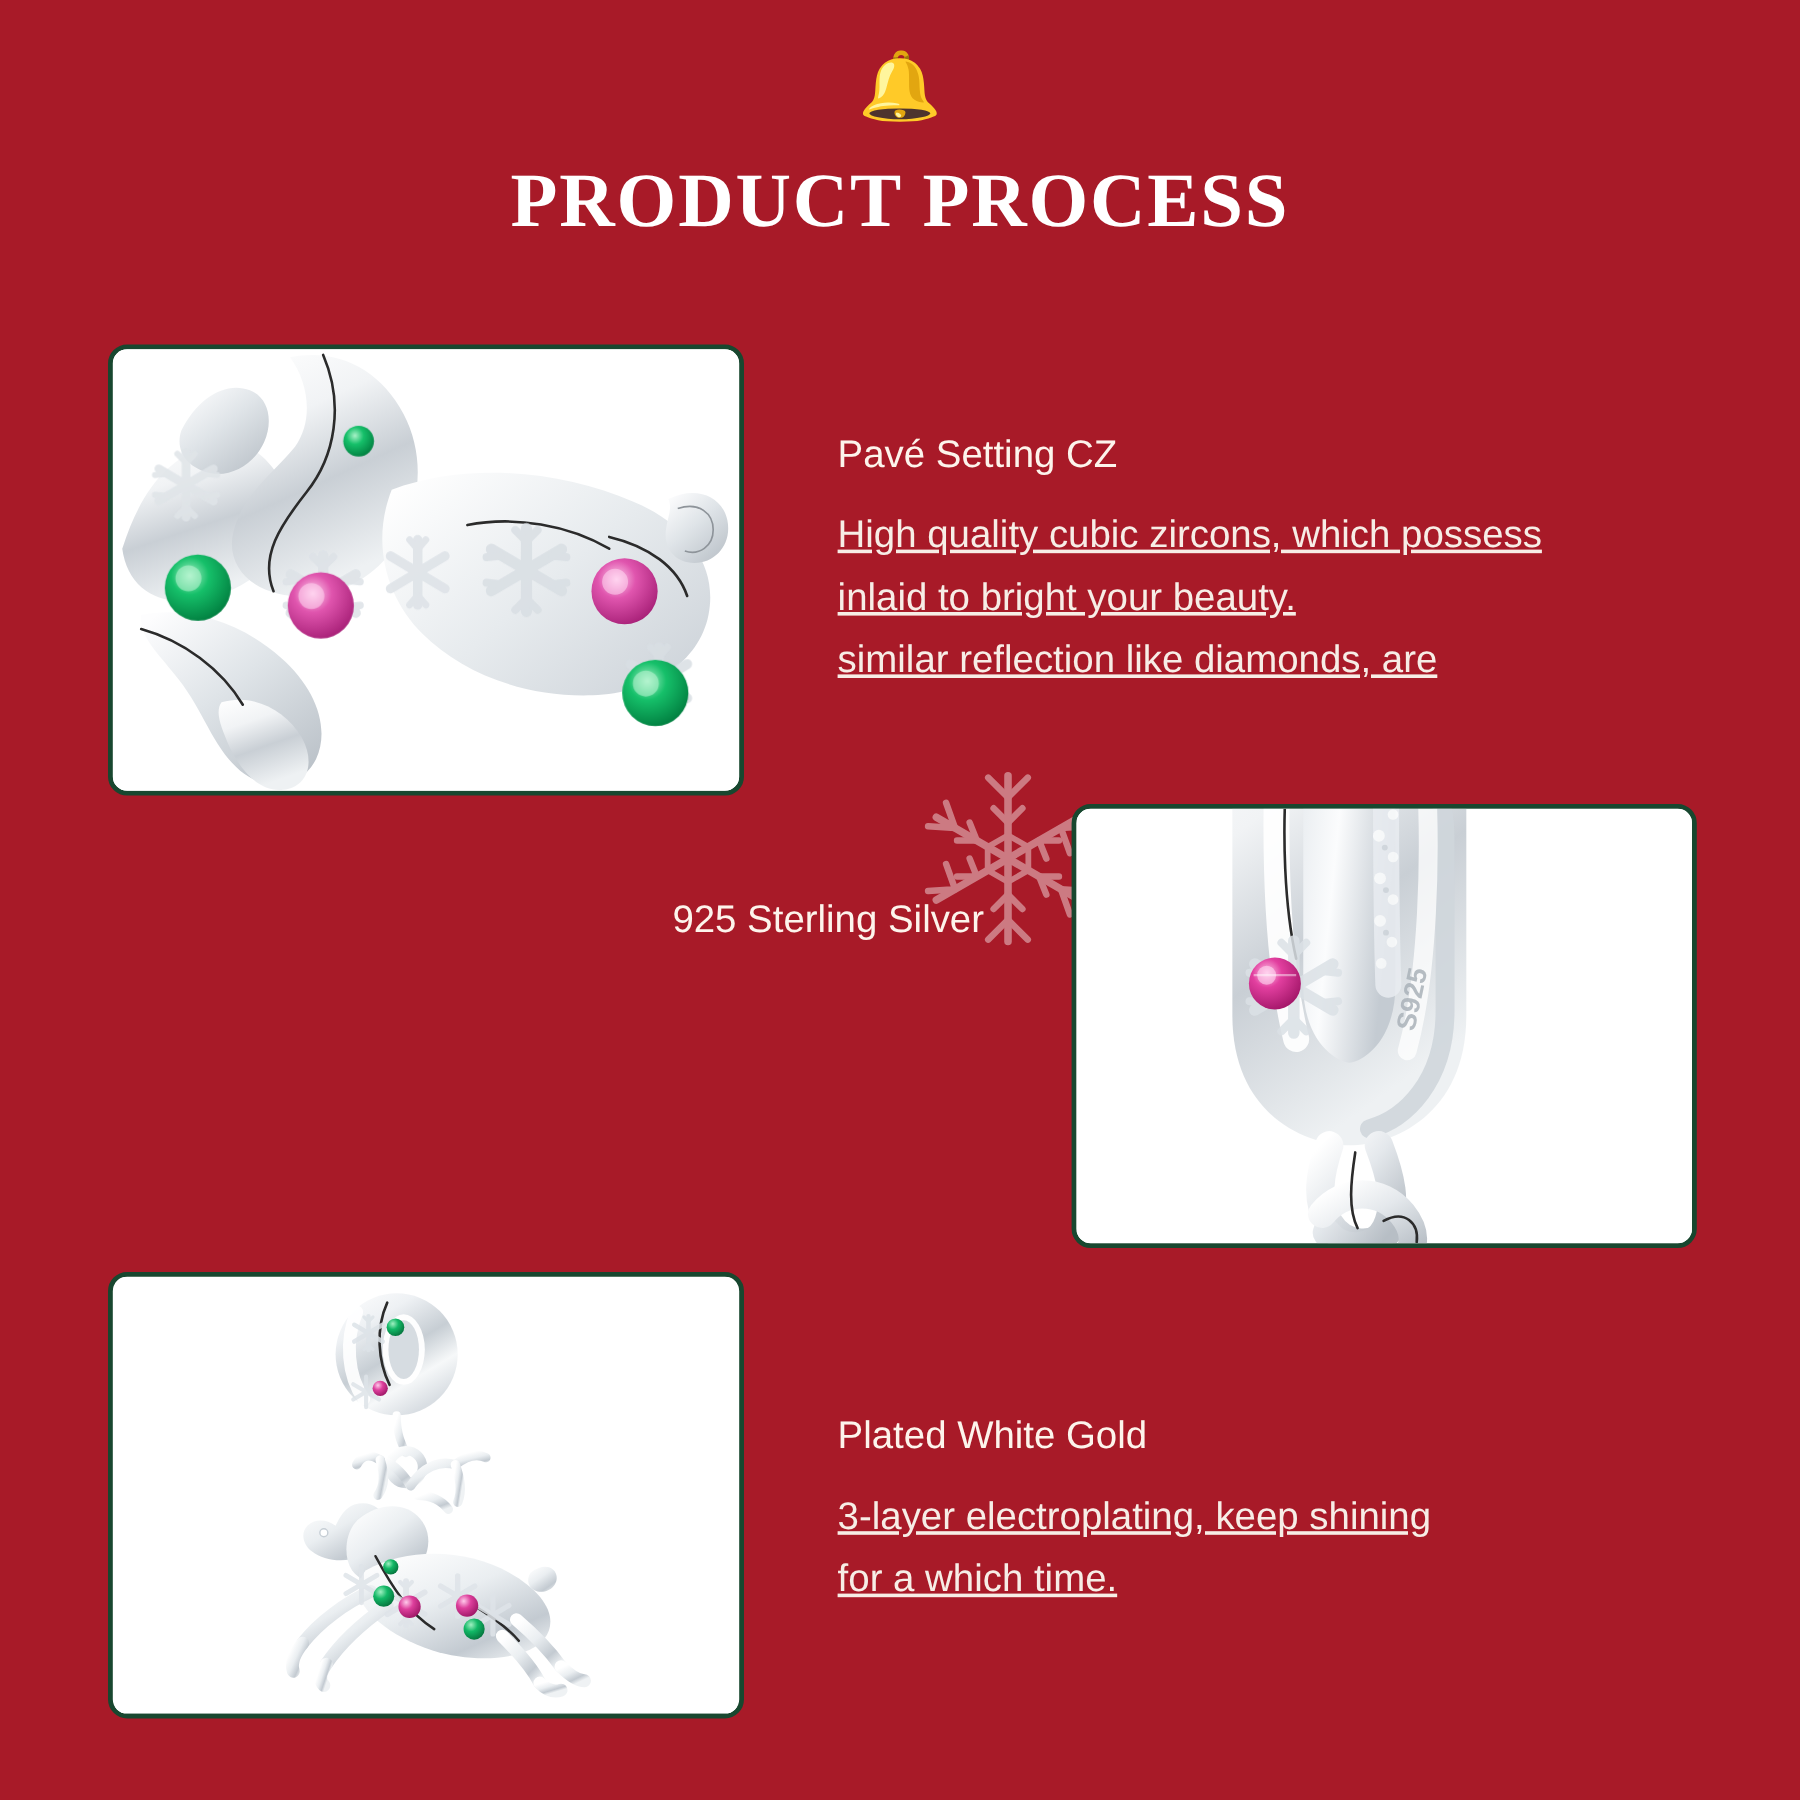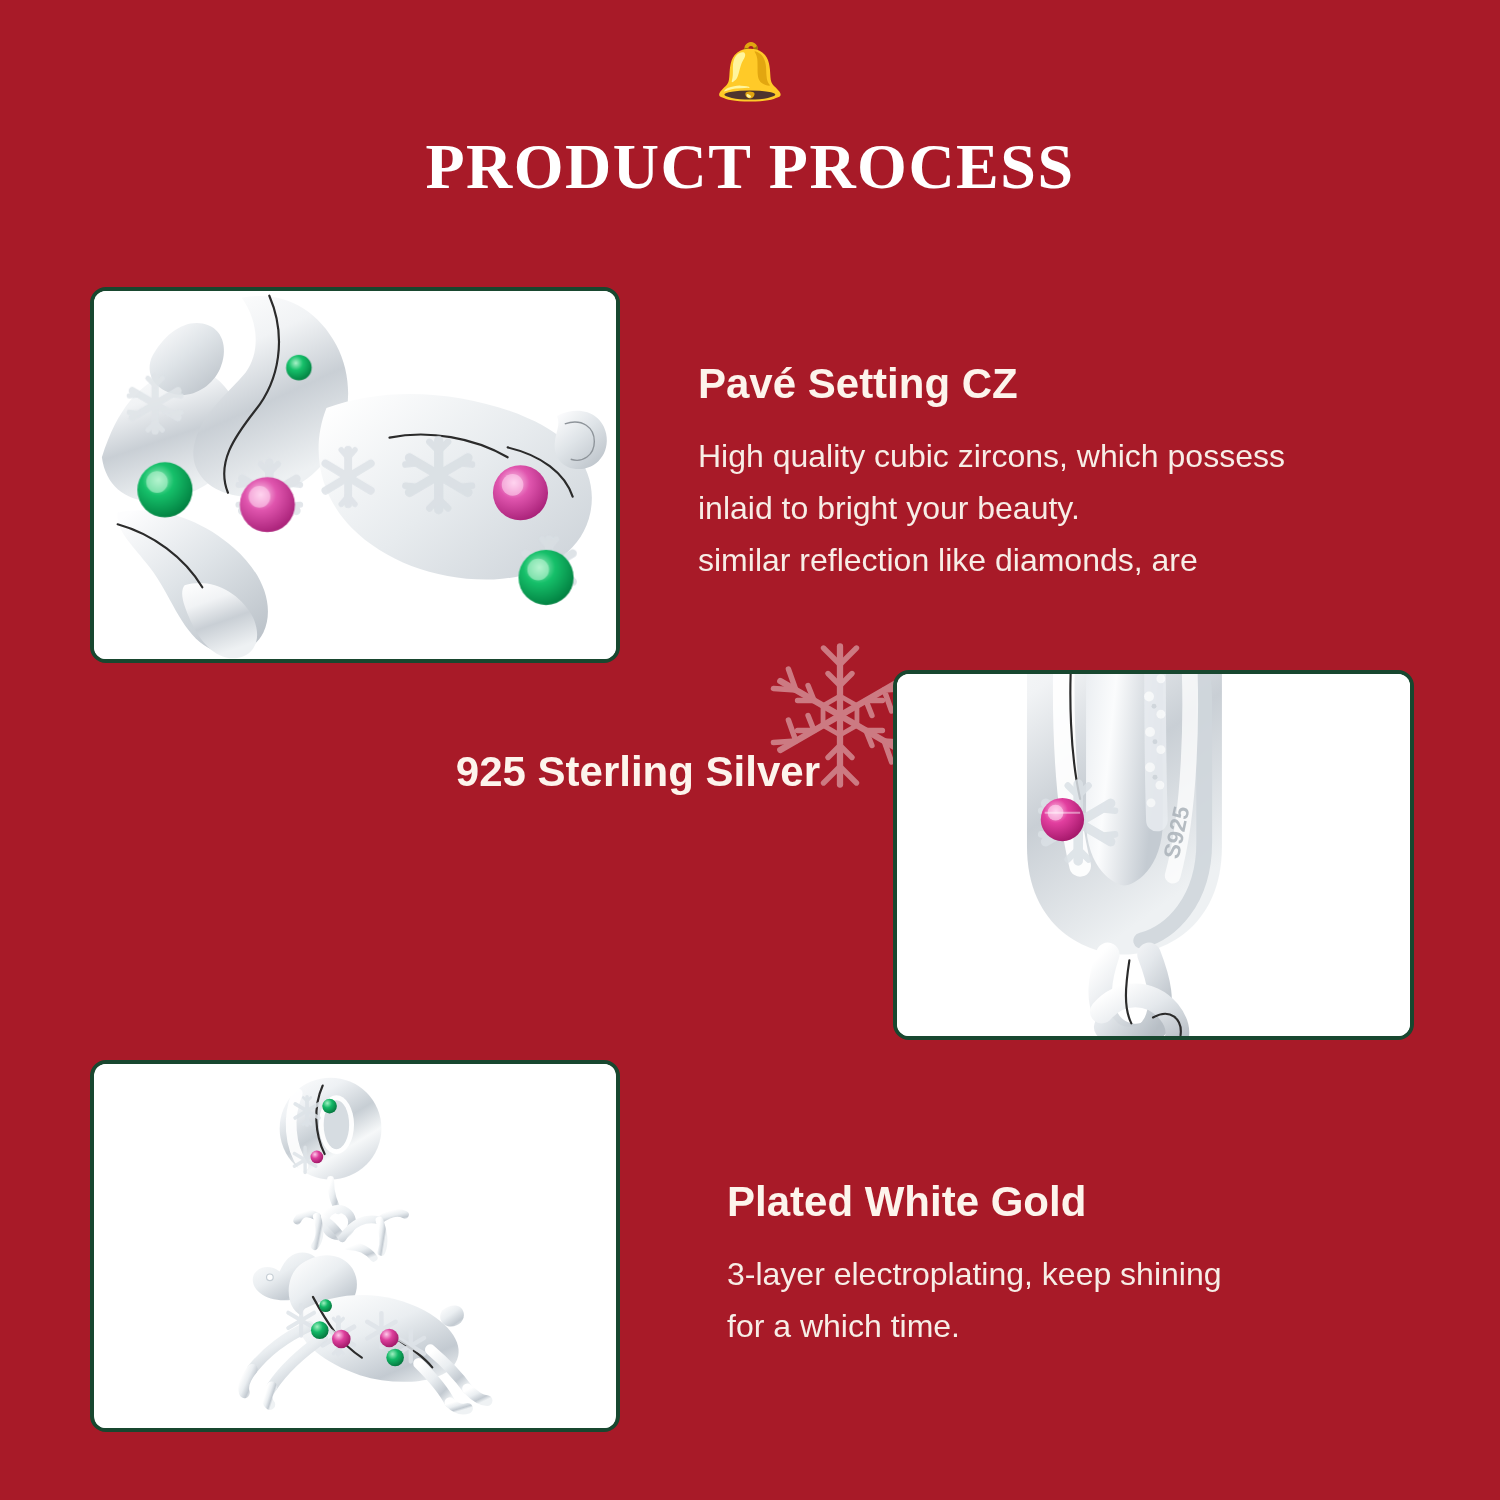--- a/index.html
+++ b/index.html
@@ -54,39 +54,40 @@
     overflow: hidden;
   }
 
   #card-pave   { left: 90px;  top: 287px;  width: 530px; height: 376px; }
   #card-bail   { left: 893px; top: 670px;  width: 521px; height: 370px; }
   #card-full   { left: 90px;  top: 1060px; width: 530px; height: 372px; }
 
   
   .text-block { position: absolute; }
   .block-title {
-    font-size: 42px;
-    font-weight: bold;
+    font-size: 32px;
+    font-weight: normal;
     color: #FDF4EC;
     line-height: 1.15;
     margin-bottom: 22px;
     white-space: nowrap;
   }
   .block-body {
     font-size: 32px;
     color: #F7EDE6;
     line-height: 52px;
+    text-decoration: underline;
   }
   .block-body span { display: block; white-space: nowrap; }
 
   #text-pave  { left: 698px; top: 360px;  text-align: left; }
   #text-sterling {
     left: 155px; top: 748px; width: 665px; text-align: right;
   }
-  #text-plated { left: 698px; top: 1178px; text-align: left; margin-left: 29px; }
+  #text-plated { left: 698px; top: 1178px; text-align: left; }
 
   
   .snowflake-decor {
     position: absolute;
     left: 765px;
     top: 628px;
     width: 150px;
     height: 175px;
     opacity: 0.42;
     pointer-events: none;

